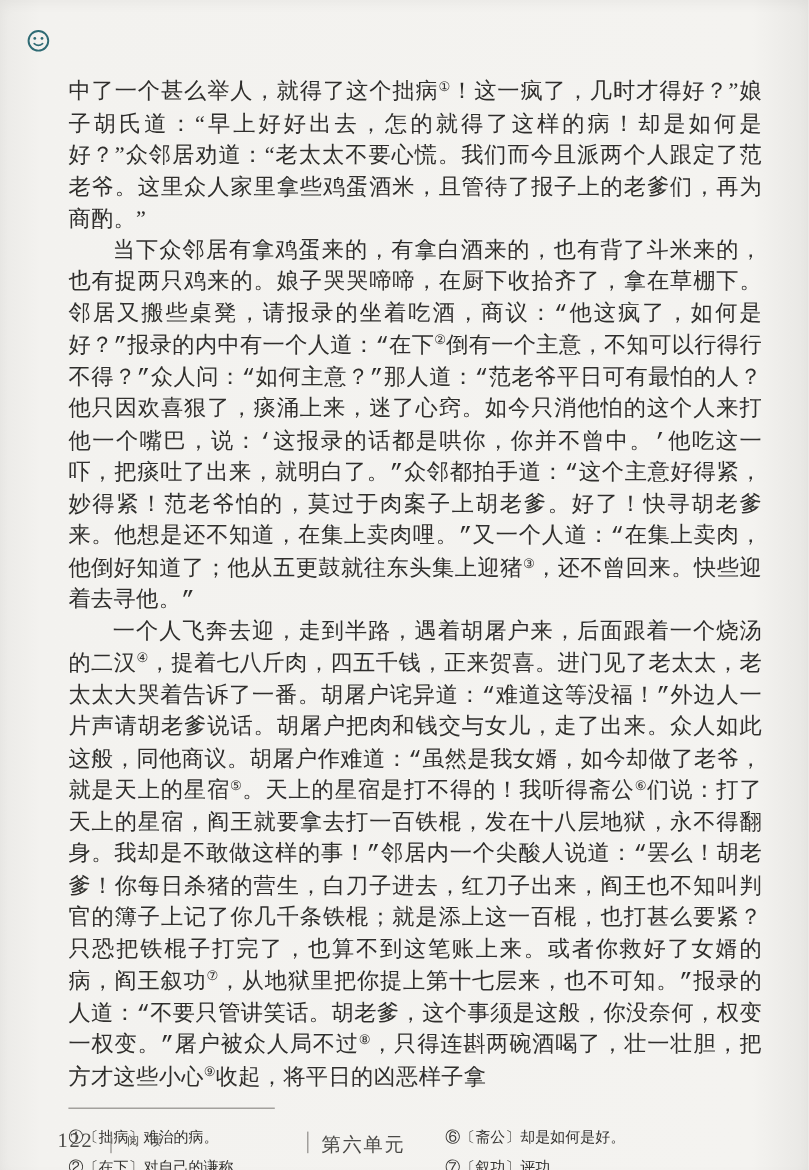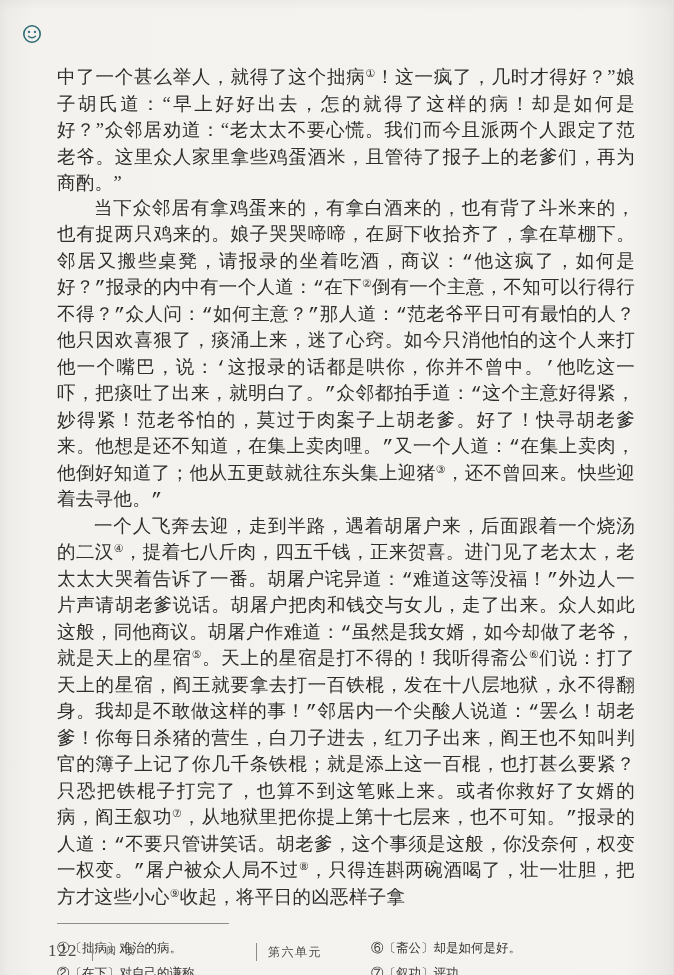--- a/index.html
+++ b/index.html
@@ -97,21 +97,21 @@
     position: absolute;
     left: 106px;
     top: 3px;
     font-size: 10px;
     letter-spacing: 3px;
   }
   .footer .unit {
     position: absolute;
     left: 268px;
     top: 3px;
-    font-size: 12px;
+    font-size: 16px;
     letter-spacing: 1.5px;
   }
 </style>
 </head>
 <body>
 
 <div class="page" style="background-color: rgb(243, 242, 239);">
 
   <div class="corner-icon" style="color: rgb(47, 107, 116);">
     <svg viewBox="0 0 20 20" aria-hidden="true">

